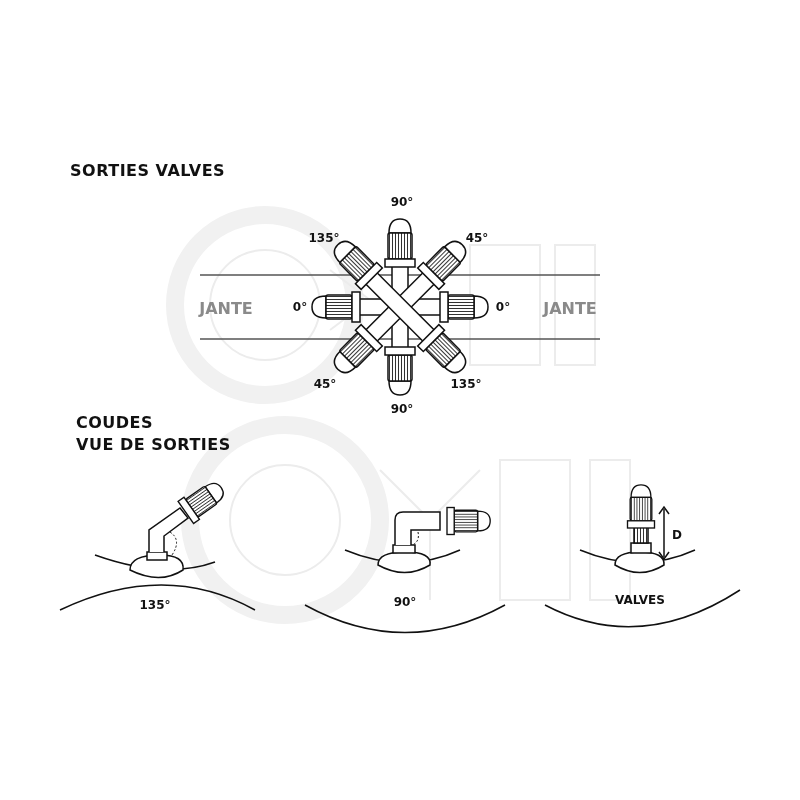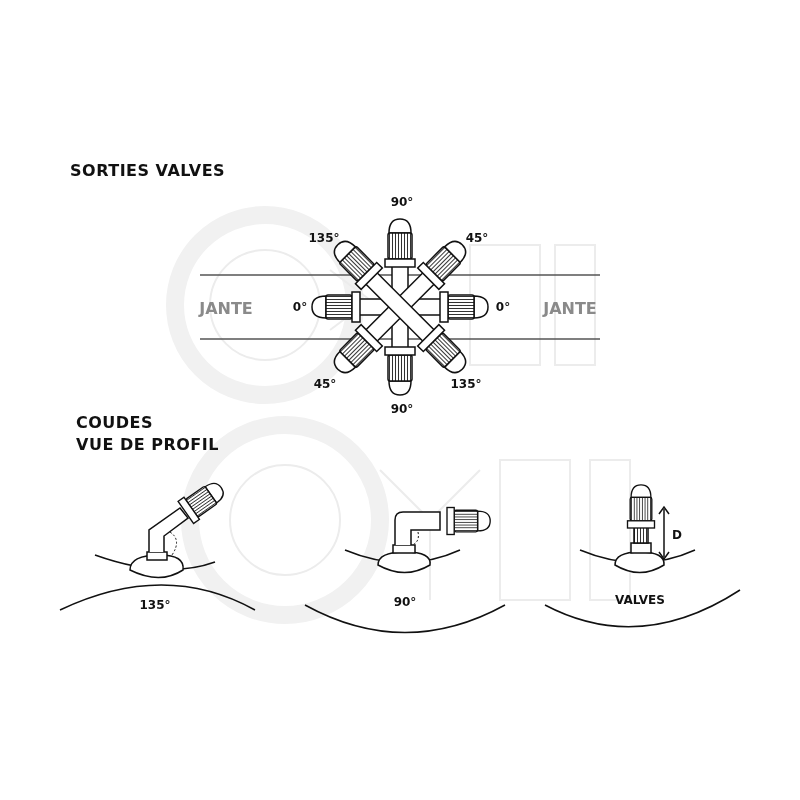--- a/index.html
+++ b/index.html
@@ -102,21 +102,21 @@
       <path d="M 659 552 L 664 559 L 669 552" fill="none"></path>
     </g>
   </g>
 </svg>
 
 <div class="heading" style="left:70px; top:160px;">
   <div>SORTIES VALVES</div>
 </div>
 <div class="heading" style="left:76px; top:412px;">
   <div>COUDES</div>
-  <div>VUE DE PROFIL</div>
+  <div>VUE DE SORTIES</div>
 </div>
 
 <div class="jante" style="left:226px; top:308px;">JANTE</div>
 <div class="jante" style="left:570px; top:308px;">JANTE</div>
 
 <div class="lbl" style="left:402px; top:202px;">90°</div>
 <div class="lbl" style="left:324px; top:238px;">135°</div>
 <div class="lbl" style="left:477px; top:238px;">45°</div>
 <div class="lbl" style="left:300px; top:307px;">0°</div>
 <div class="lbl" style="left:503px; top:307px;">0°</div>

